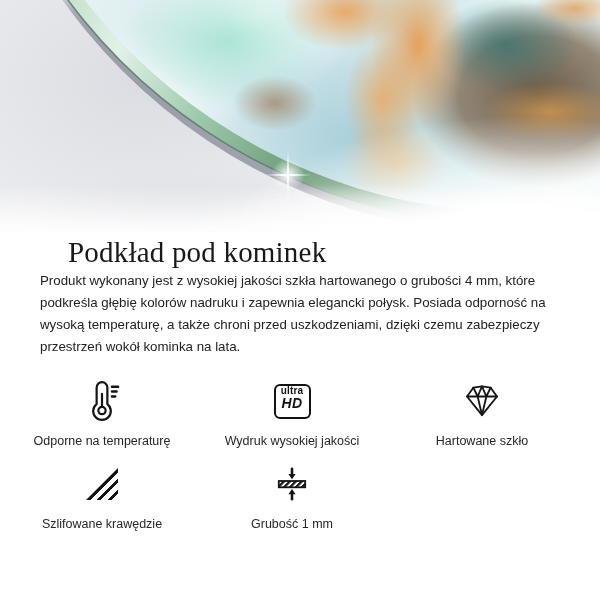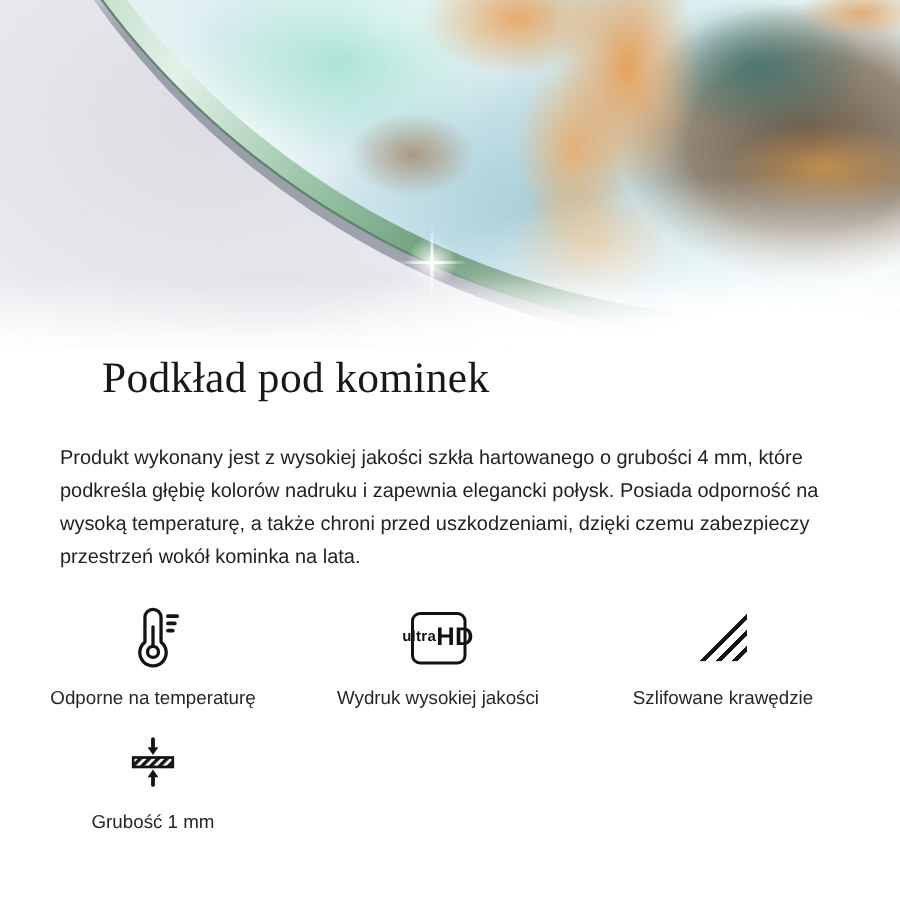--- a/index.html
+++ b/index.html
@@ -78,41 +78,41 @@
   
   .content{padding:0 34px 0 40px;}
   h1{
     margin:2px 0 0;
     font-family:"Liberation Serif", serif;
     font-weight:400;font-size:29px;line-height:36px;
     color:#181818;letter-spacing:.2px;
   }
   h1 span{display:block;margin-left:28px;}
   .desc{
-    margin:24px 0 0;max-width:532px;
+    margin:0 0 0;max-width:532px;
     font-size:13.3px;line-height:22px;color:#222222;
   }
 
   
   .features{
     display:grid;grid-template-columns:repeat(3,1fr);
     width:570px;margin:20px 0 0 7px;row-gap:13px;
   }
   .feature{display:flex;flex-direction:column;align-items:center;}
   .icon-slot{height:46px;display:flex;align-items:center;justify-content:center;}
   .feature .label{margin-top:10px;font-size:12.5px;color:#262626;white-space:nowrap;}
   .ico{stroke:#141414;fill:none;stroke-linecap:round;stroke-linejoin:round;}
 
   .hd-box{
     width:37px;height:35px;border:2.4px solid #121212;border-radius:6px;
-    display:flex;flex-direction:row;align-items:center;justify-content:center;
+    display:flex;flex-direction:column;align-items:center;
     color:#121212;box-sizing:border-box;
   }
   .hd-ultra{font-size:10px;font-weight:700;line-height:1;letter-spacing:.2px;}
-  .hd-hd{font-size:17px;font-weight:800;line-height:1.05;letter-spacing:.3px;}
+  .hd-hd{font-size:14px;font-weight:800;line-height:1.05;letter-spacing:.3px;font-style:italic;}
 
   .stripes{
     width:32px;height:32px;
     background:repeating-linear-gradient(135deg, #141414 0 3px, transparent 3px 7.5px);
     clip-path:polygon(0 100%, 100% 0, 100% 100%);
   }
 </style>
 </head>
 <body>
 
@@ -152,20 +152,30 @@
     <div class="icon-slot">
       <div class="hd-box">
         <div class="hd-ultra">ultra</div>
         <div class="hd-hd">HD</div>
       </div>
     </div>
     <div class="label">Wydruk wysokiej jakości</div>
   </div>
 
 
+  <div class="feature">
+    <div class="icon-slot">
+      <svg width="40" height="40" viewBox="0 0 24 24">
+        <path class="ico" stroke-width="1.1" d="M6.8 4 L12 3.2 L17.2 4 L21 9.3 L12 20.5 L3 9.3 Z"></path>
+        <path class="ico" stroke-width="1.1" d="M3 9.3 H21"></path>
+        <path class="ico" stroke-width="1.1" d="M6.8 4 L9.4 9.3 L12 20.5 L14.6 9.3 L17.2 4 M12 3.2 L9.4 9.3 M12 3.2 L14.6 9.3"></path>
+      </svg>
+    </div>
+    <div class="label">Hartowane szkło</div>
+  </div>
 
   <div class="feature">
     <div class="icon-slot">
       <div class="stripes"></div>
     </div>
     <div class="label">Szlifowane krawędzie</div>
   </div>
 
   <div class="feature">
     <div class="icon-slot">

